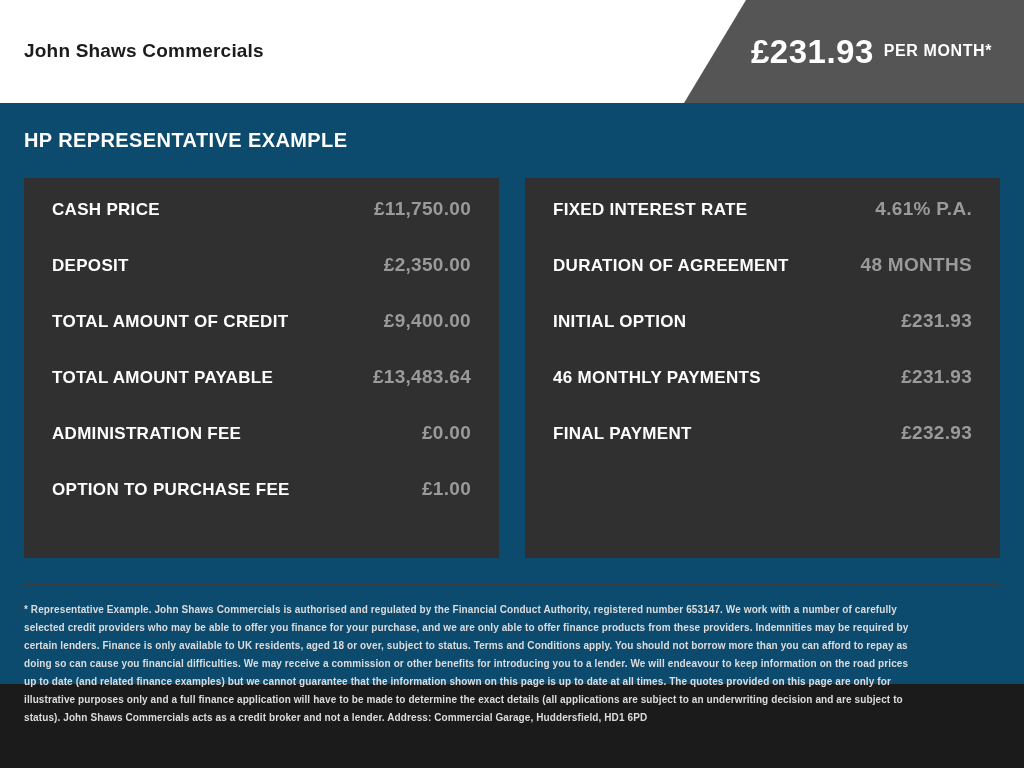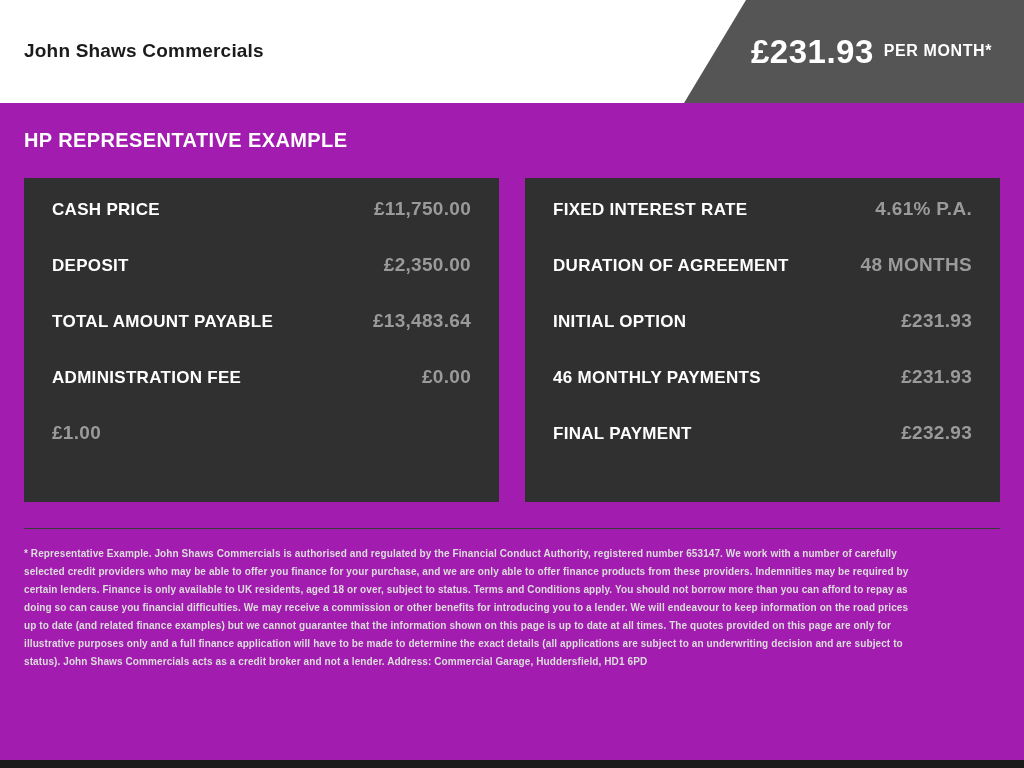--- a/index.html
+++ b/index.html
@@ -6,22 +6,22 @@
   html, body {
     width: 1024px;
     height: 768px;
     background: #1b1b1b;
     font-family: "Liberation Sans", sans-serif;
     overflow: hidden;
   }
   .page {
     position: relative;
     width: 1024px;
-    height: 760px;
-    background: #a21caf;
+    height: 684px;
+    background: #0c4a6e;
   }
 
   
   .header {
     position: relative;
     height: 103px;
     background: #ffffff;
     overflow: hidden;
   }
   .header-title {
@@ -150,28 +150,33 @@
       <div class="panel">
         <div class="row">
           <span class="row-label">CASH PRICE</span>
           <span class="row-value">£11,750.00</span>
         </div>
         <div class="row">
           <span class="row-label">DEPOSIT</span>
           <span class="row-value">£2,350.00</span>
         </div>
         <div class="row">
+          <span class="row-label">TOTAL AMOUNT OF CREDIT</span>
+          <span class="row-value">£9,400.00</span>
+        </div>
+        <div class="row">
           <span class="row-label">TOTAL AMOUNT PAYABLE</span>
           <span class="row-value">£13,483.64</span>
         </div>
         <div class="row">
           <span class="row-label">ADMINISTRATION FEE</span>
           <span class="row-value">£0.00</span>
         </div>
         <div class="row">
+          <span class="row-label">OPTION TO PURCHASE FEE</span>
           <span class="row-value">£1.00</span>
         </div>
       </div>
 
       <div class="panel">
         <div class="row">
           <span class="row-label">FIXED INTEREST RATE</span>
           <span class="row-value">4.61% P.A.</span>
         </div>
         <div class="row">

